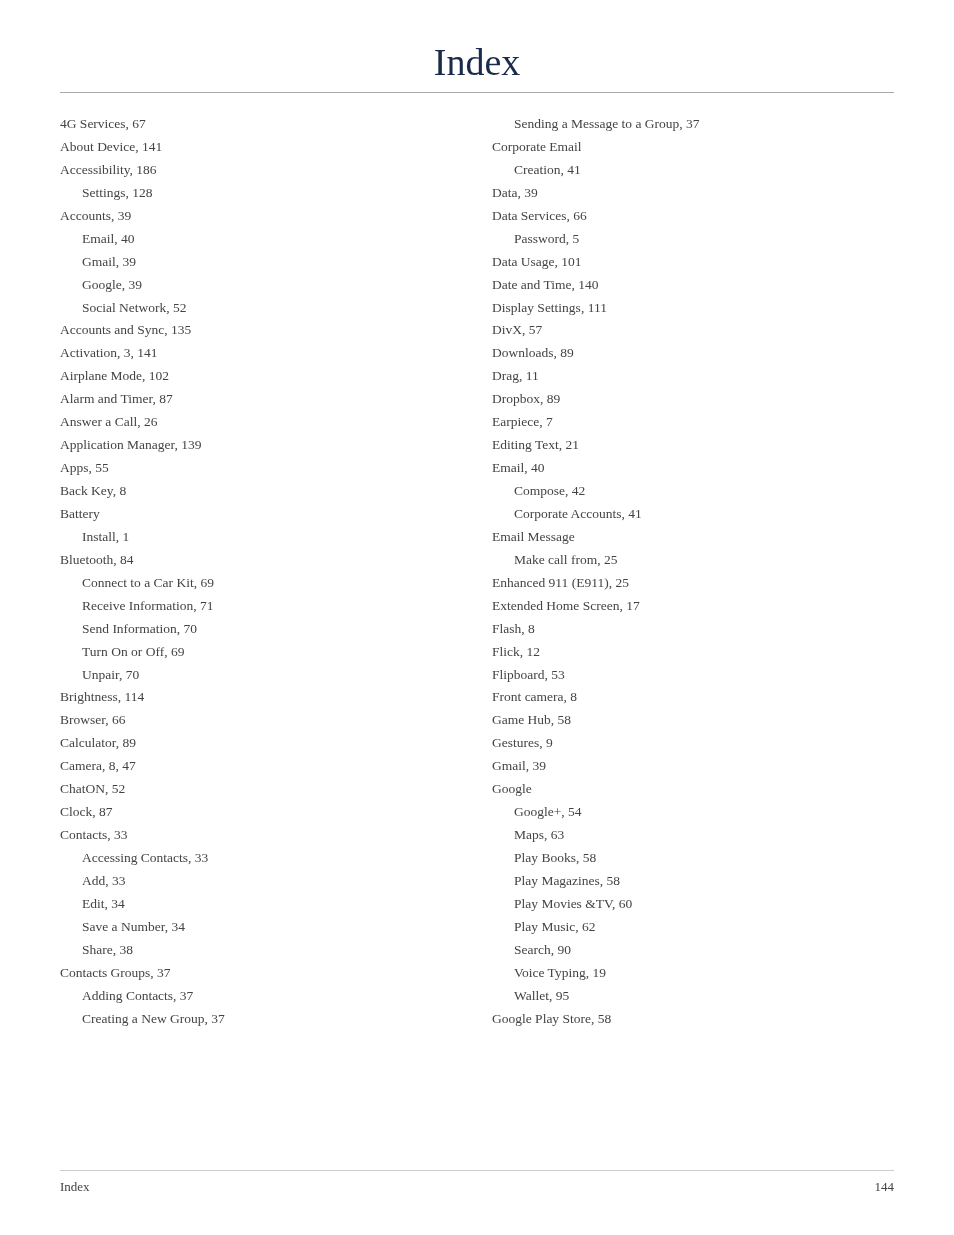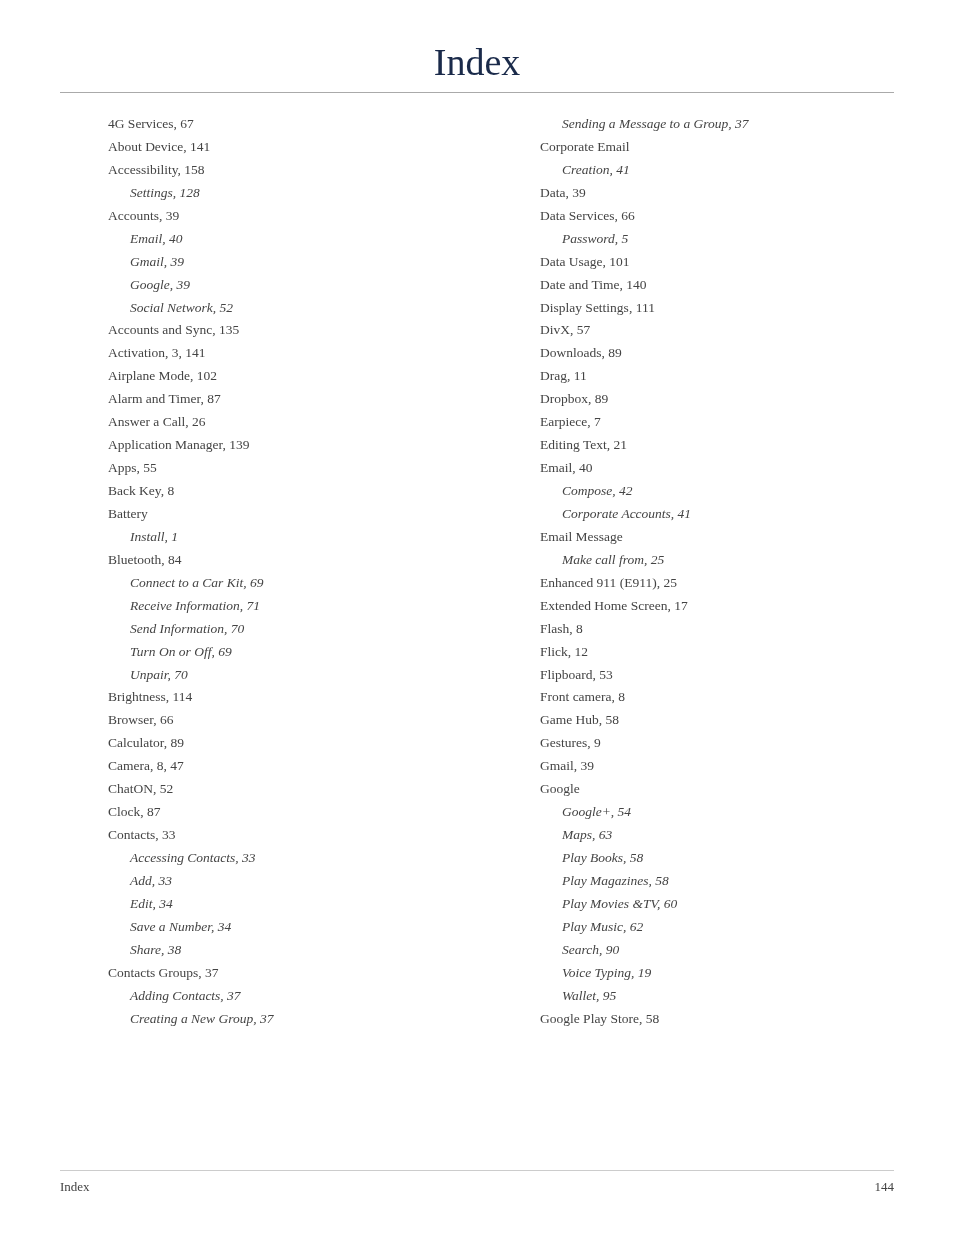--- a/index.html
+++ b/index.html
@@ -26,30 +26,28 @@
       margin-bottom: 20px;
     }
     .index-columns {
       display: flex;
       gap: 30px;
       align-items: flex-start;
     }
     .index-col {
       flex: 1;
       min-width: 0;
-      margin-left: 48px;
     }
     .index-entry {
       line-height: 1.7;
       color: #444;
       font-size: 13.5px;
     }
     .index-entry.sub1 {
       padding-left: 22px;
-      font-style: italic;
     }
     .footer {
       position: absolute;
       bottom: 40px;
       left: 60px;
       right: 60px;
       display: flex;
       justify-content: space-between;
       font-size: 13px;
       color: #444;
@@ -60,21 +58,21 @@
 </head>
 <body>
 
 <h1 class="page-title">Index</h1>
 <hr class="title-rule">
 
 <div class="index-columns">
   <div class="index-col" id="left-col">
       <div class="index-entry">4G Services, 67</div>
       <div class="index-entry">About Device, 141</div>
-      <div class="index-entry">Accessibility, 158</div>
+      <div class="index-entry">Accessibility, 186</div>
       <div class="index-entry sub1">Settings, 128</div>
       <div class="index-entry">Accounts, 39</div>
       <div class="index-entry sub1">Email, 40</div>
       <div class="index-entry sub1">Gmail, 39</div>
       <div class="index-entry sub1">Google, 39</div>
       <div class="index-entry sub1">Social Network, 52</div>
       <div class="index-entry">Accounts and Sync, 135</div>
       <div class="index-entry">Activation, 3, 141</div>
       <div class="index-entry">Airplane Mode, 102</div>
       <div class="index-entry">Alarm and Timer, 87</div>

